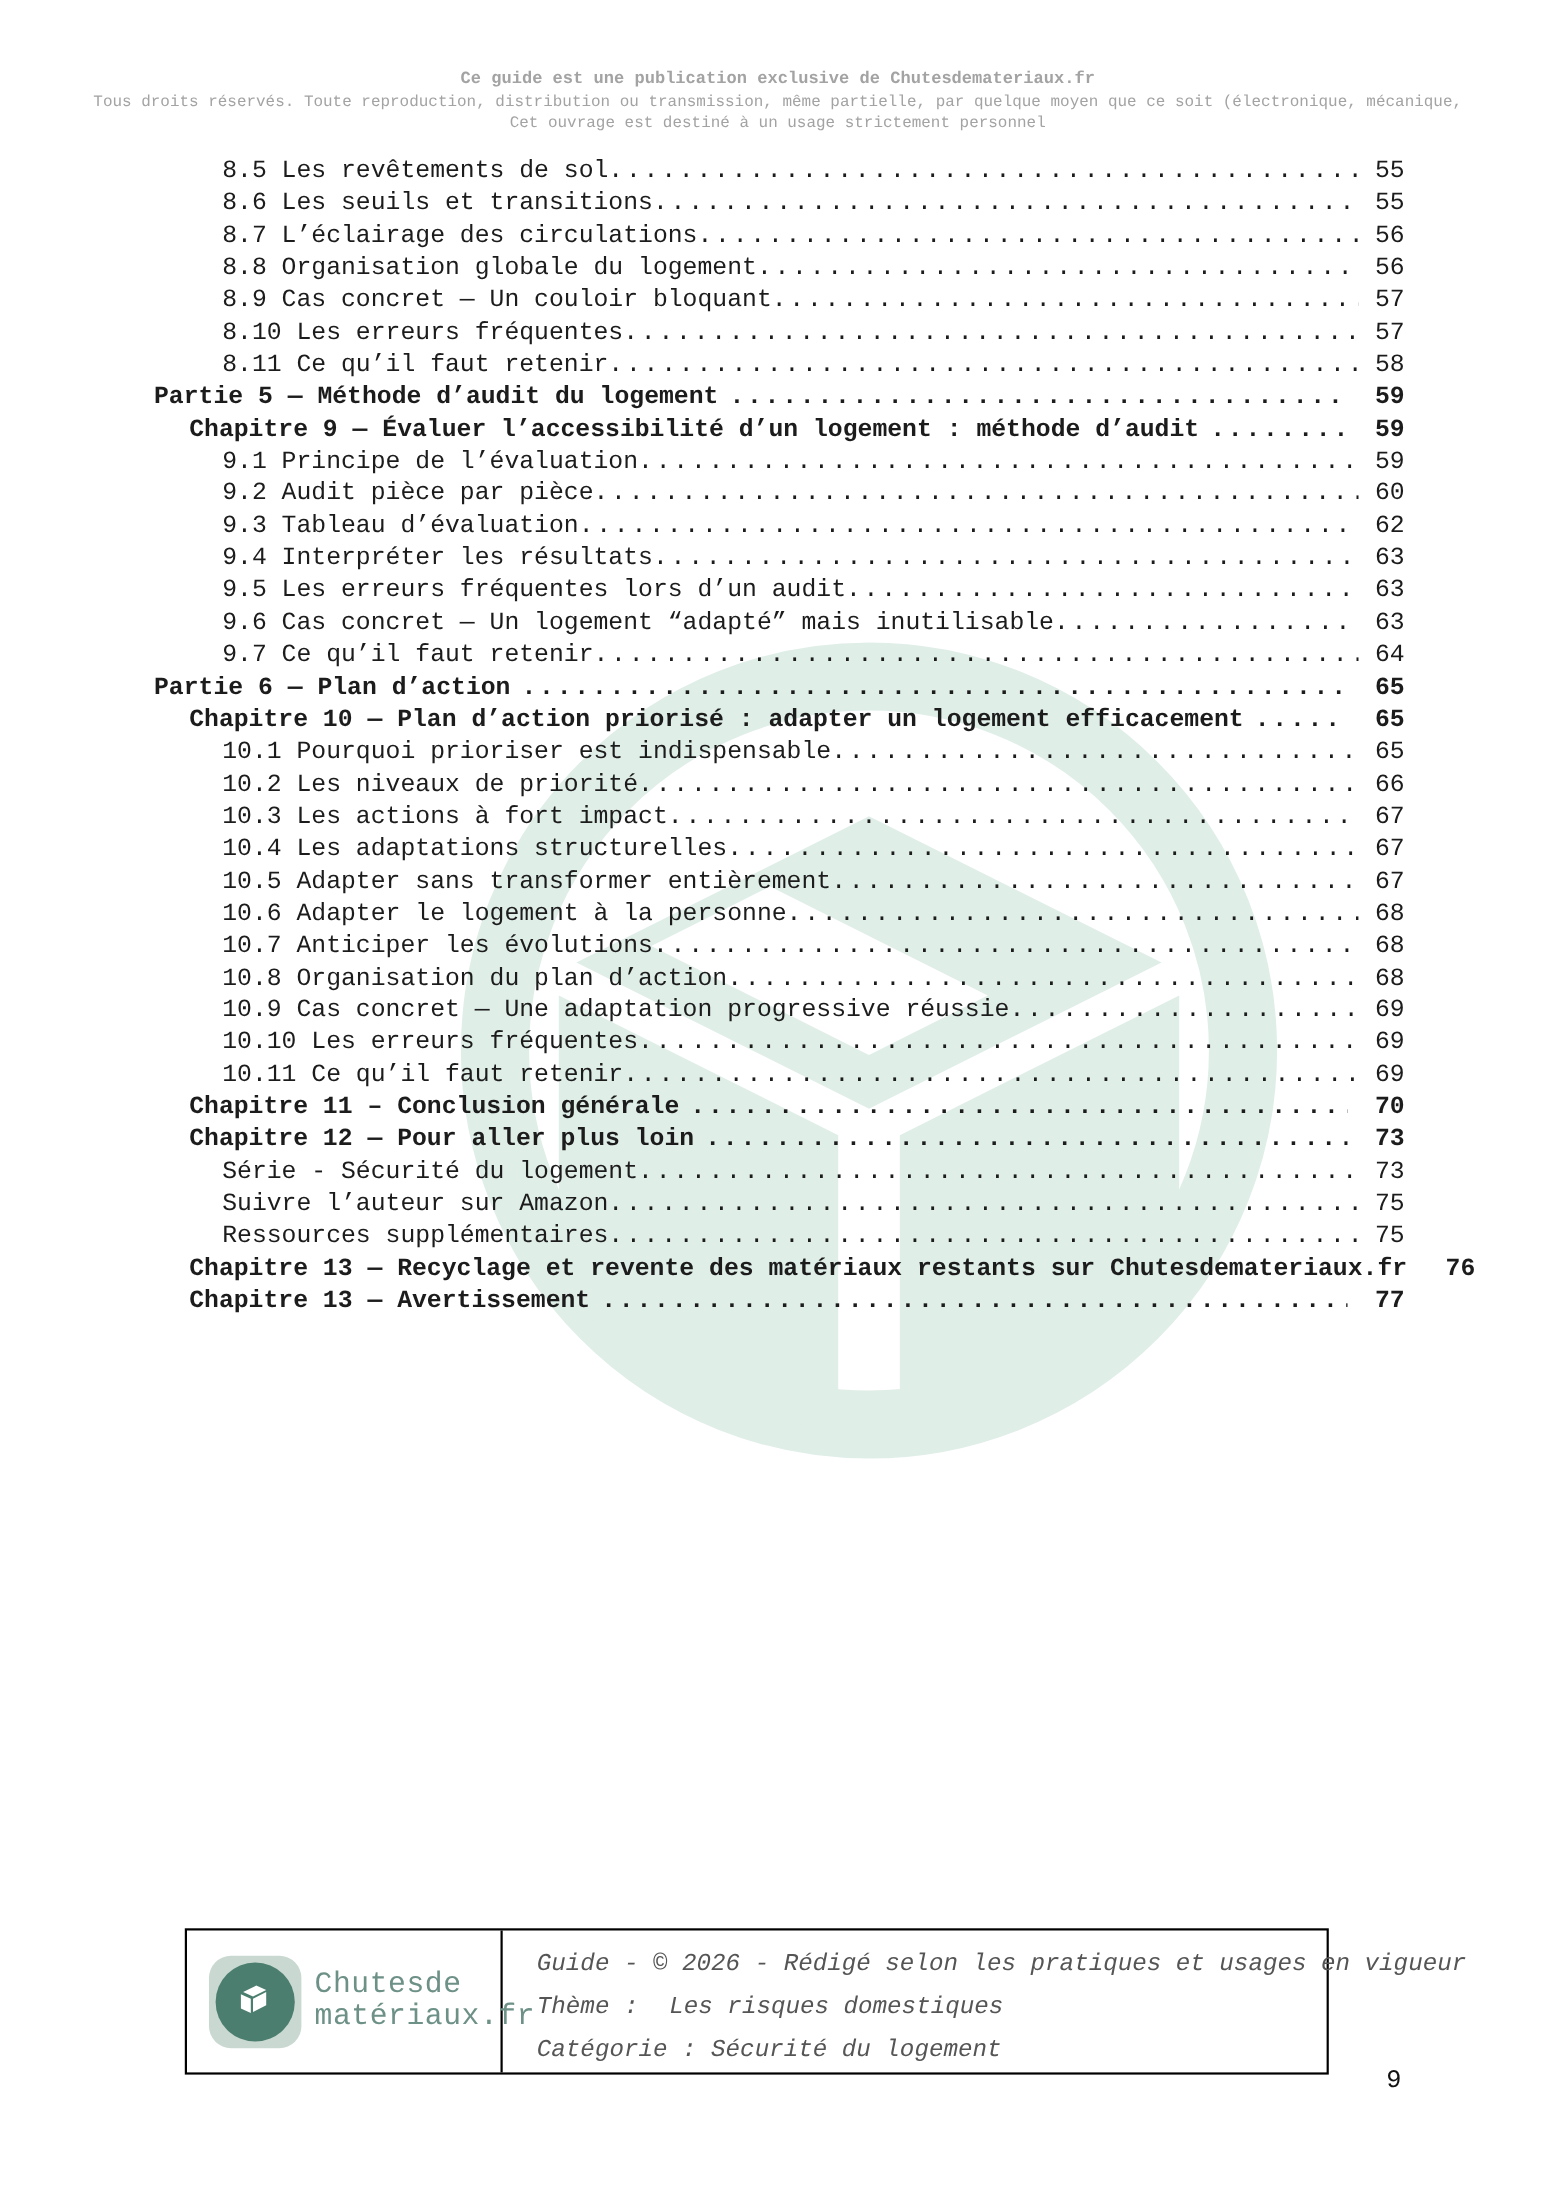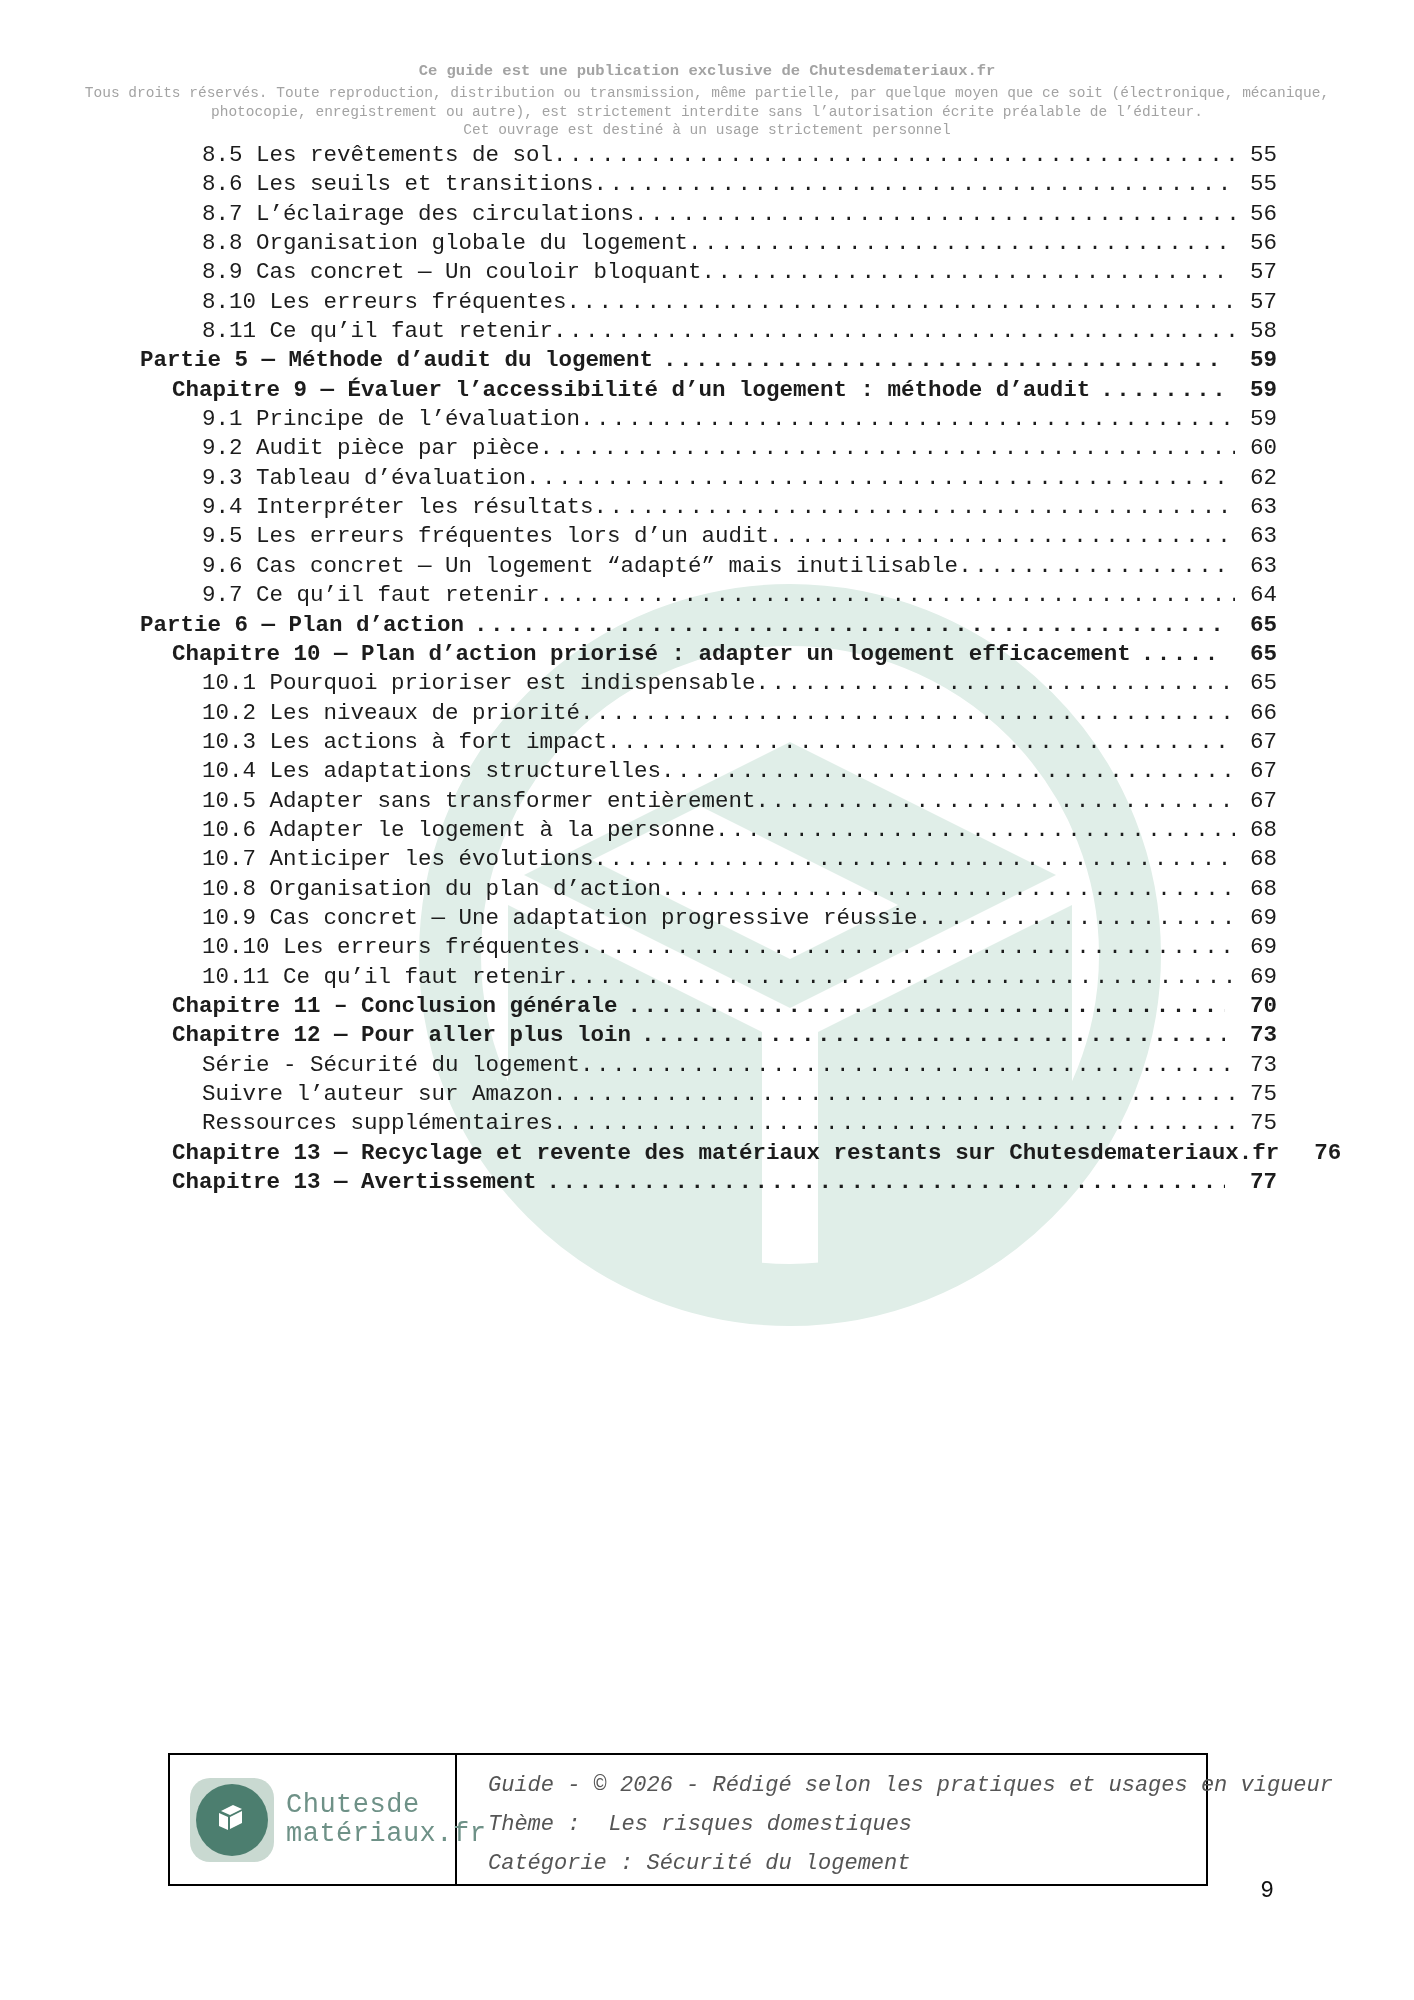--- a/index.html
+++ b/index.html
@@ -93,21 +93,20 @@
       <polygon points="700,800 912,906 790,967 578,861"></polygon>
     </g>
     <g fill="#ffffff" stroke="none">
       <polygon points="700,806 898,905 790,959 592,860"></polygon>
     </g>
   </svg>
 
   <div class="header">
     <div class="h-bold">Ce guide est une publication exclusive de Chutesdemateriaux.fr</div>
     <div class="h-line">Tous droits réservés. Toute reproduction, distribution ou transmission, même partielle, par quelque moyen que ce soit (électronique, mécanique,</div>
-    <div class="h-line">photocopie, enregistrement ou autre), est strictement interdite sans l’autorisation écrite préalable de l’éditeur.</div>
     <div class="h-line">Cet ouvrage est destiné à un usage strictement personnel</div>
   </div>
 
   <div class="toc">
 
   <div class="toc-row lvl2">
         <span class="toc-label">8.5 Les revêtements de sol</span>
         <span class="toc-dots"></span>
         <span class="toc-page">55</span>
       </div>

